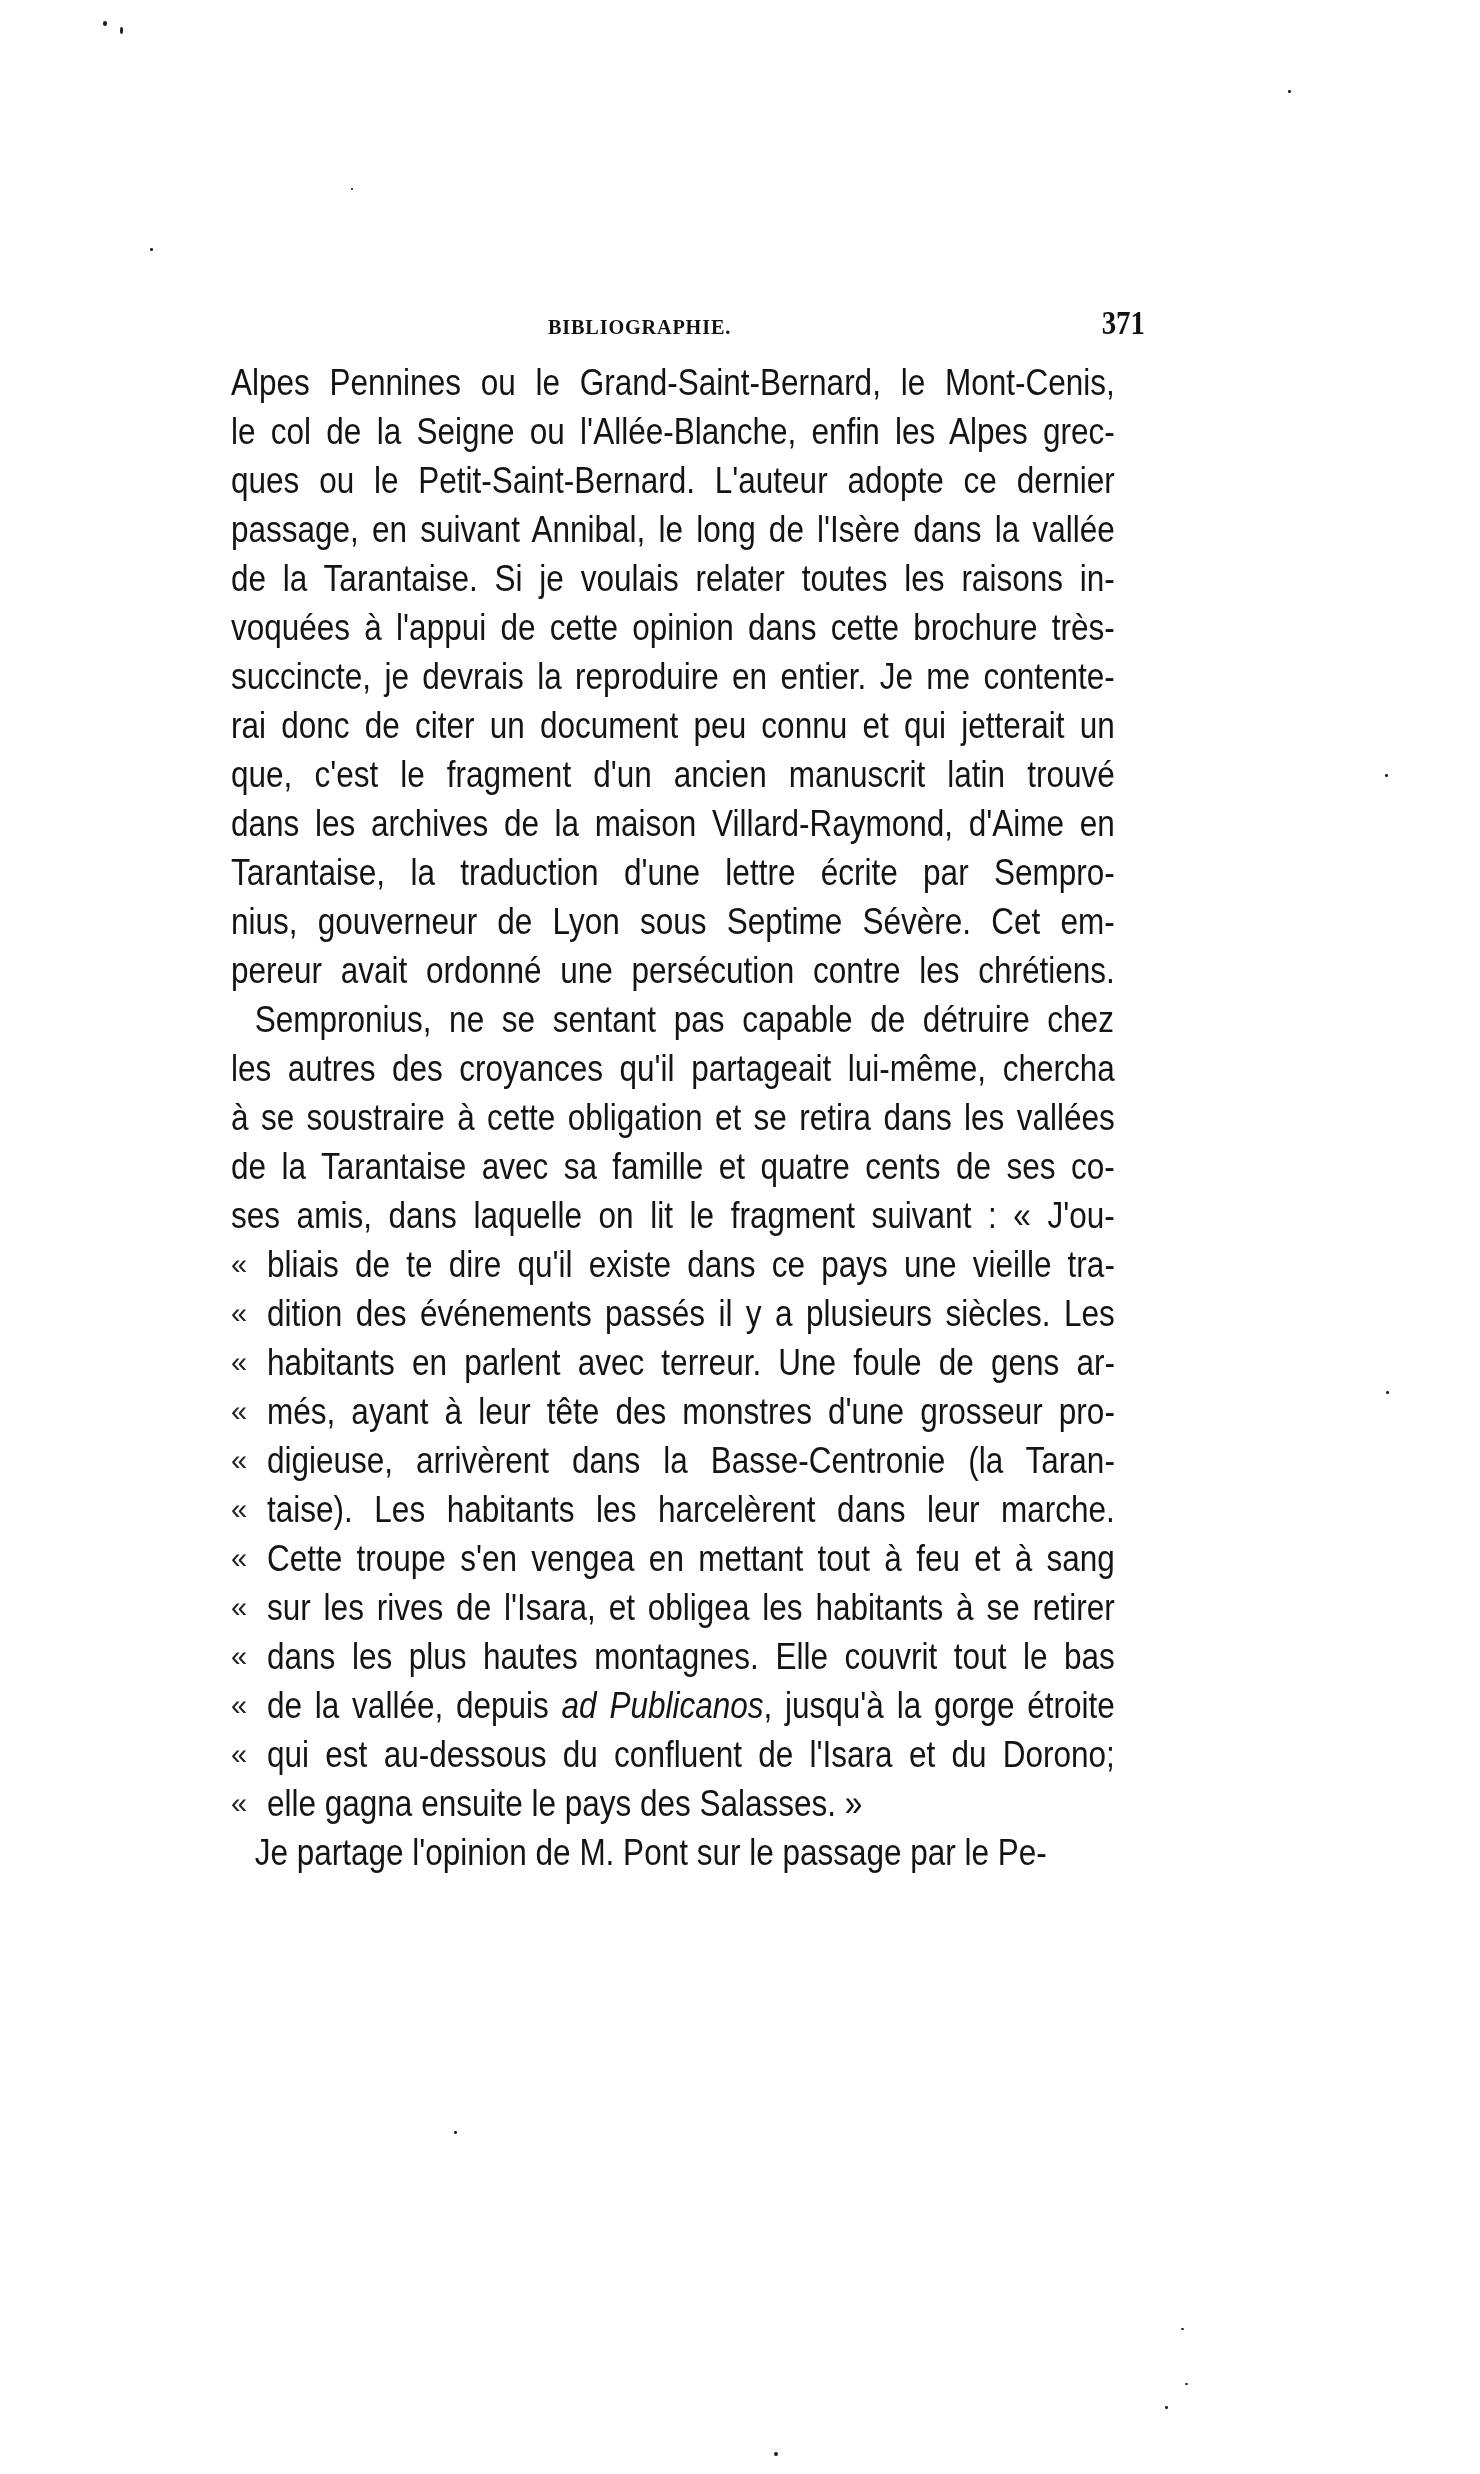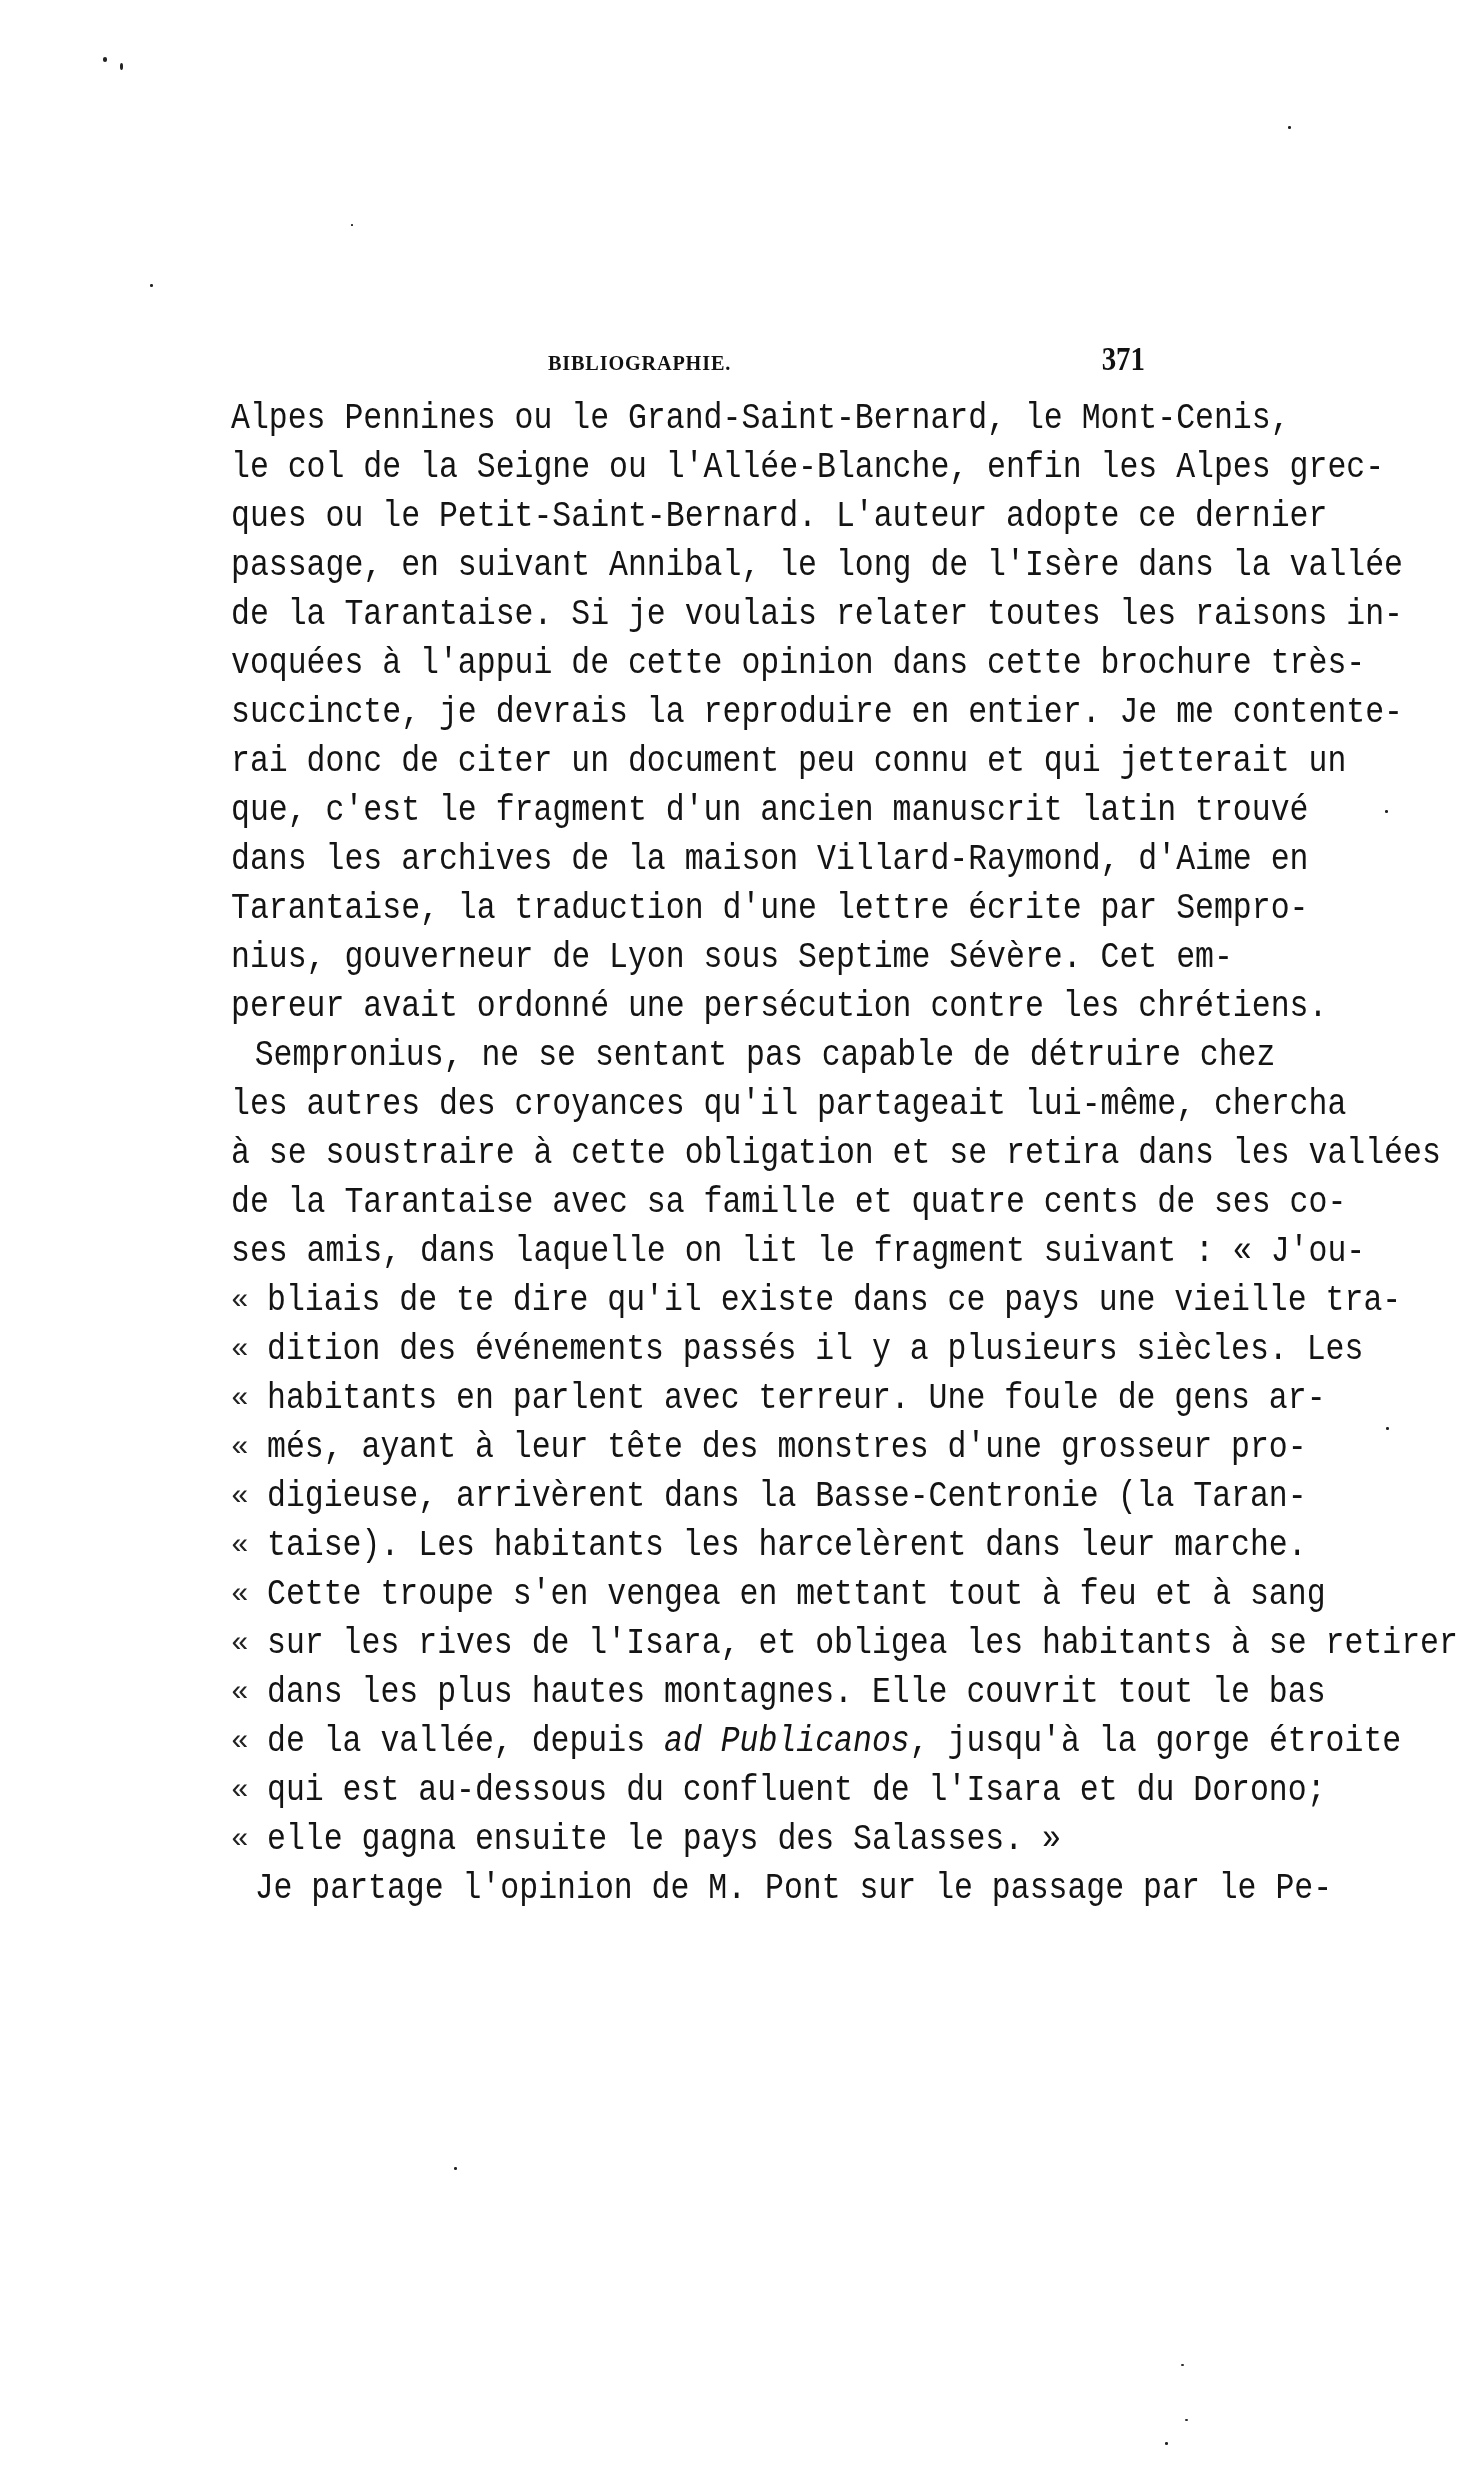--- a/index.html
+++ b/index.html
@@ -1,35 +1,35 @@
 <!DOCTYPE html>
 <html style="font-size:13.7px"><head>
 <meta charset="utf-8">
 <style>
   html, body { margin: 0; padding: 0; background: #ffffff; }
   body { width: 1480px; height: 2475px; position: relative; overflow: hidden; }
-  .page { position: absolute; left: 0; top: 0; width: 1480px; height: 1834px; background: #fff; margin-top: 36px; }
+  .page { position: absolute; left: 0; top: 0; width: 1480px; height: 1834px; background: #fff; }
   .running-head {
     position: absolute; left: 231px; top: 304px; width: 914px; height: 43px;
   }
   .running-title {
     position: absolute; left: 317px; top: 10.3px;
     font-family: "Liberation Serif", serif; font-size: 22px; letter-spacing: 0.9px;
     color: #111; font-weight: bold;
     transform: scaleX(0.92); transform-origin: left top;
   }
   .page-number {
     position: absolute; right: 0px; top: 0px;
     font-family: "Liberation Serif", serif; font-size: 34px; font-weight: bold; color: #111;
     transform: scaleX(0.85); transform-origin: right top;
   }
   .text-block { position: absolute; left: 231px; top: 358px; width: 883px; }
   .line {
     display: block; height: 49px; line-height: 49px;
-    font-family: Liberation Mono, monospace; font-size: 36px; color: #141414;
+    font-family: Liberation Sans, sans-serif; font-size: 36px; color: #141414;
     white-space: nowrap; position: relative;
   }
   .line .inner {
     display: block; width: 1010px; text-align: justify; text-align-last: justify;
     transform: scaleX(0.875); transform-origin: left center;
   }
   .line.last .inner { text-align-last: left; }
   .line.indent .inner { padding-left: 27px; width: 982px; }
   .line.quote .guill {
     position: absolute; left: 0; top: 0; width: 26px; color: #222; font-size: 29px;

